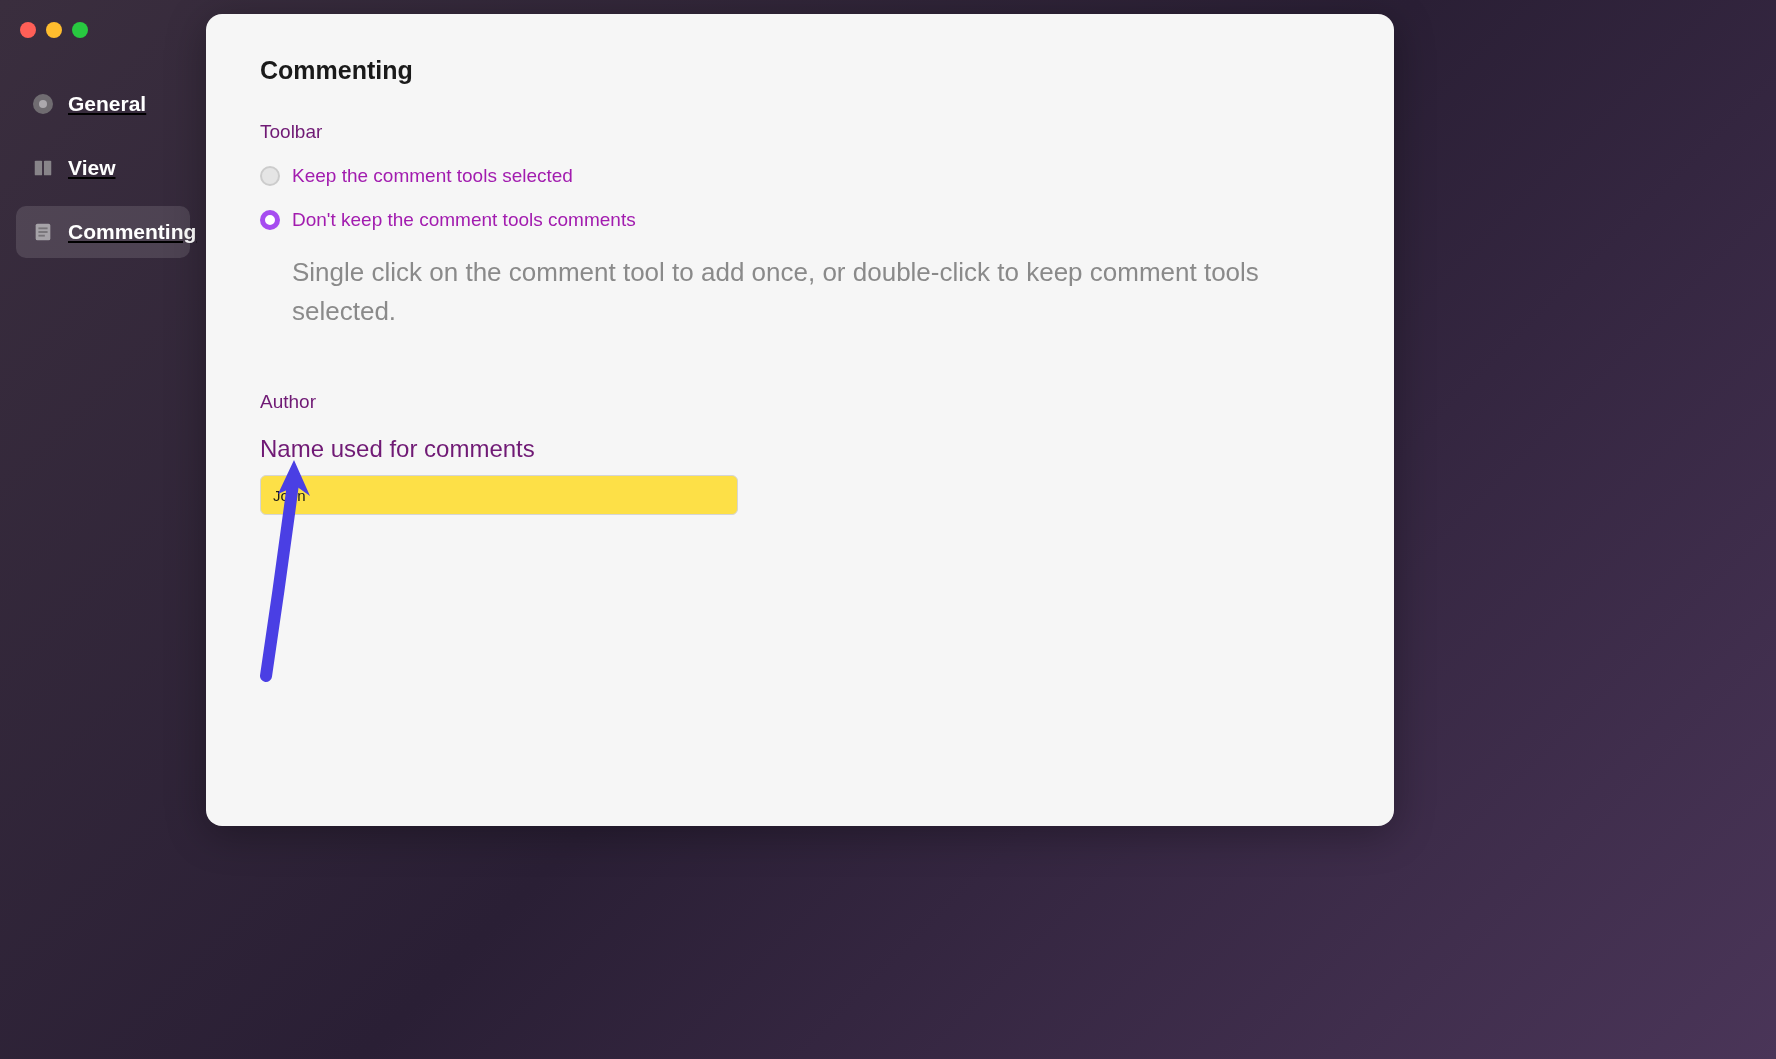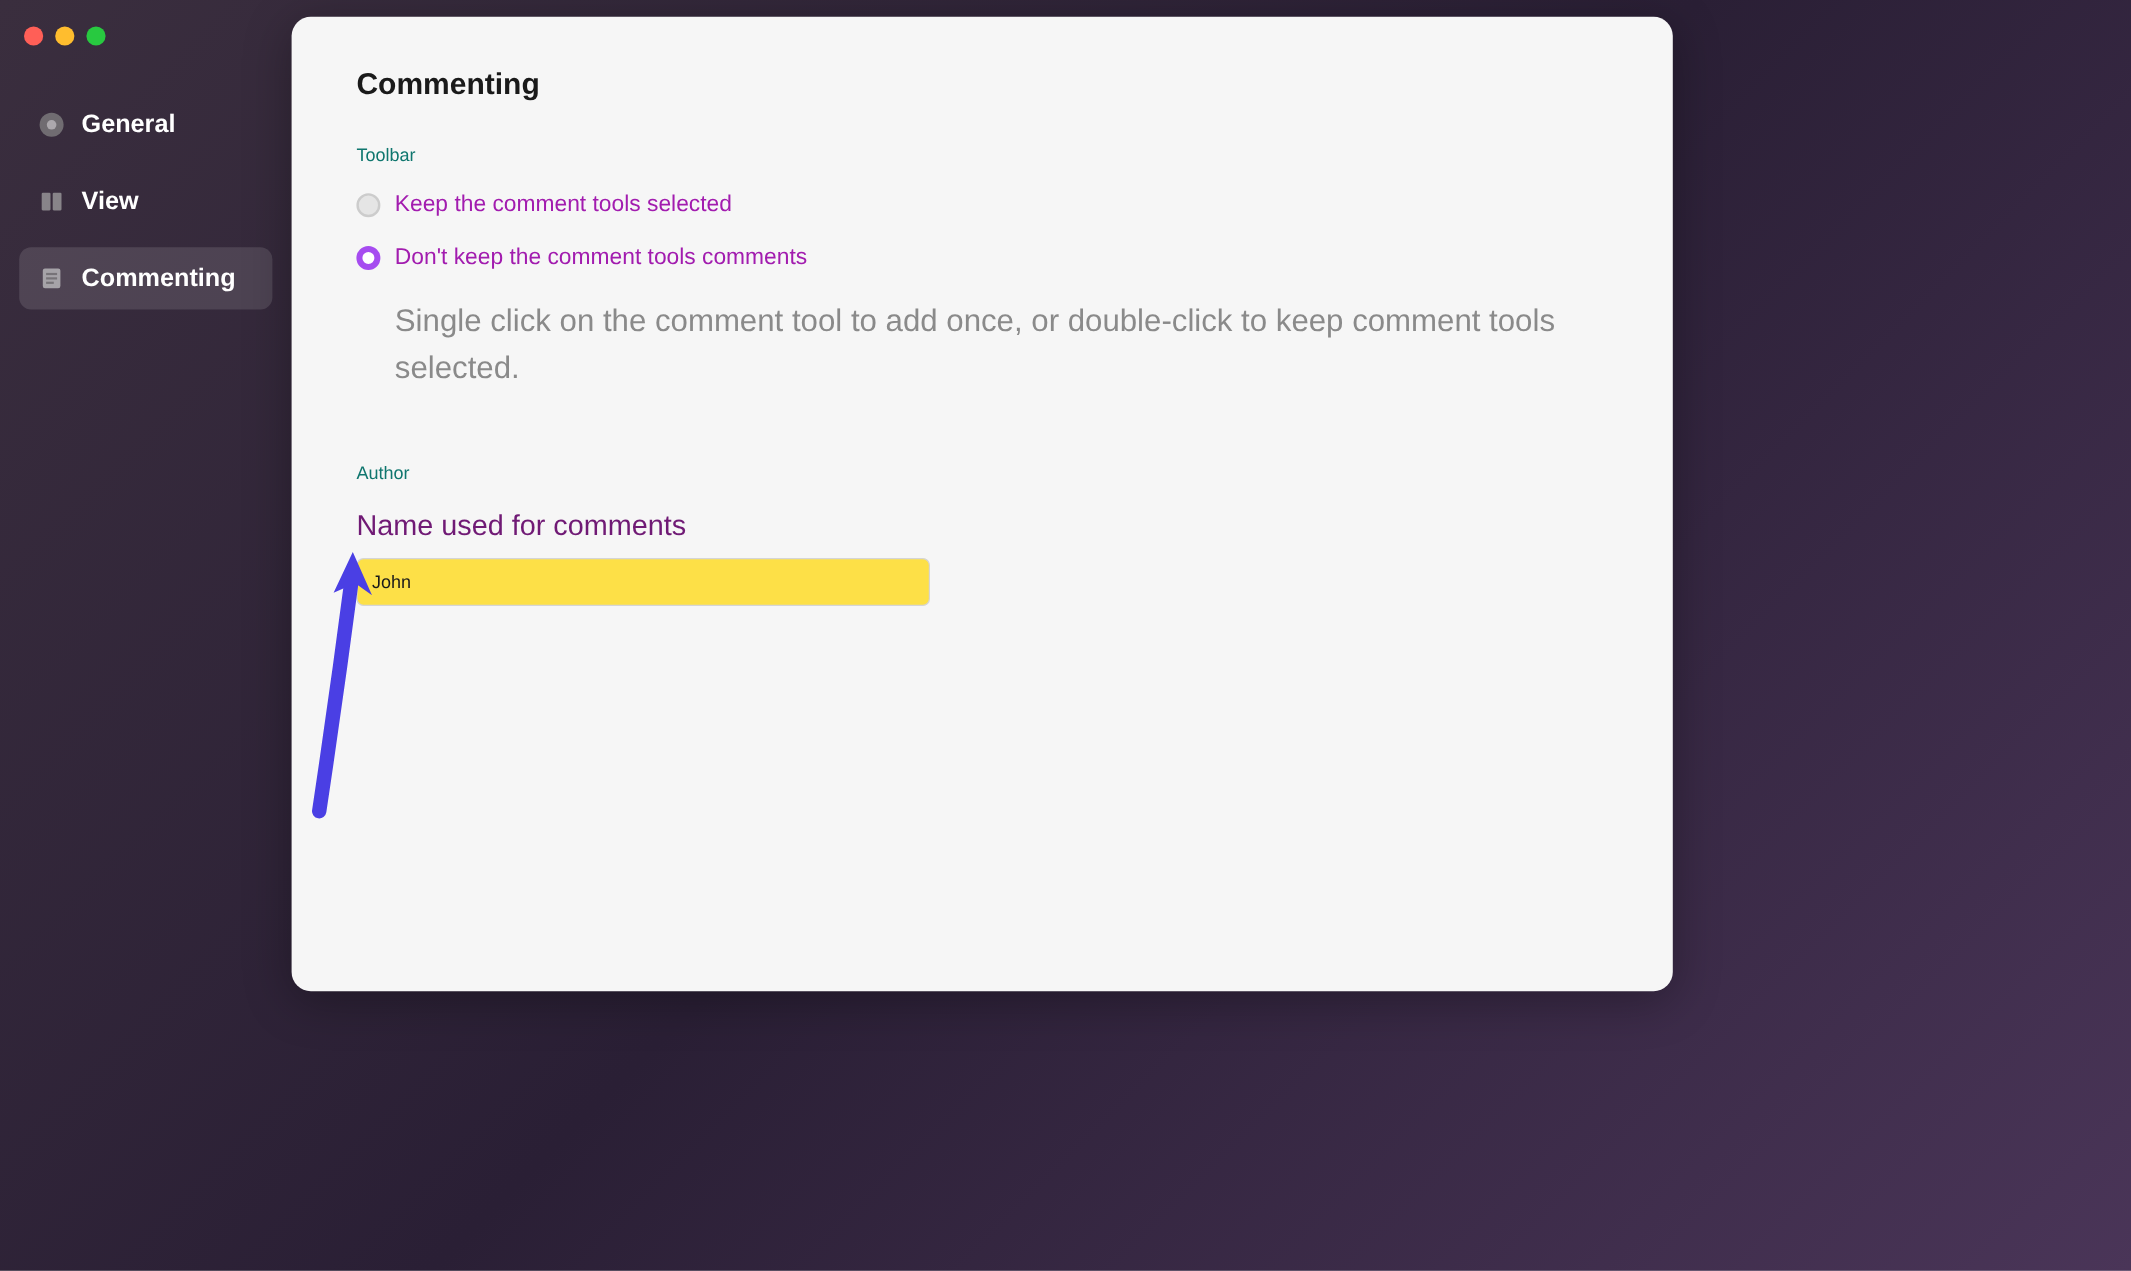--- a/index.html
+++ b/index.html
@@ -37,24 +37,25 @@
       width: 16px;
       height: 16px;
       border-radius: 50%;
     }
     
     .traffic-light.red { background: #ff5f57; }
     .traffic-light.yellow { background: #ffbd2e; }
     .traffic-light.green { background: #28c940; }
     
     .sidebar {
-      width: 243px;
+      width: 206px;
       padding-top: 78px;
       padding-left: 16px;
       padding-right: 16px;
+      text-decoration: underline;
     }
     
     .sidebar-item {
       display: flex;
       align-items: center;
       gap: 14px;
       padding: 14px 16px;
       border-radius: 10px;
       cursor: pointer;
       margin-bottom: 12px;
@@ -89,23 +90,23 @@
     }
     
     .page-title {
       font-size: 25px;
       font-weight: 700;
       color: #1a1a1a;
       margin-bottom: 36px;
     }
     
     .section-label {
-      font-size: 15px;
-      font-weight: 500;
-      color: #0f766e;
+      font-size: 19px;
+      font-weight: 500;
+      color: #701a75;
       margin-bottom: 22px;
     }
     
     .radio-option {
       display: flex;
       align-items: center;
       gap: 12px;
       margin-bottom: 22px;
       cursor: pointer;
     }

